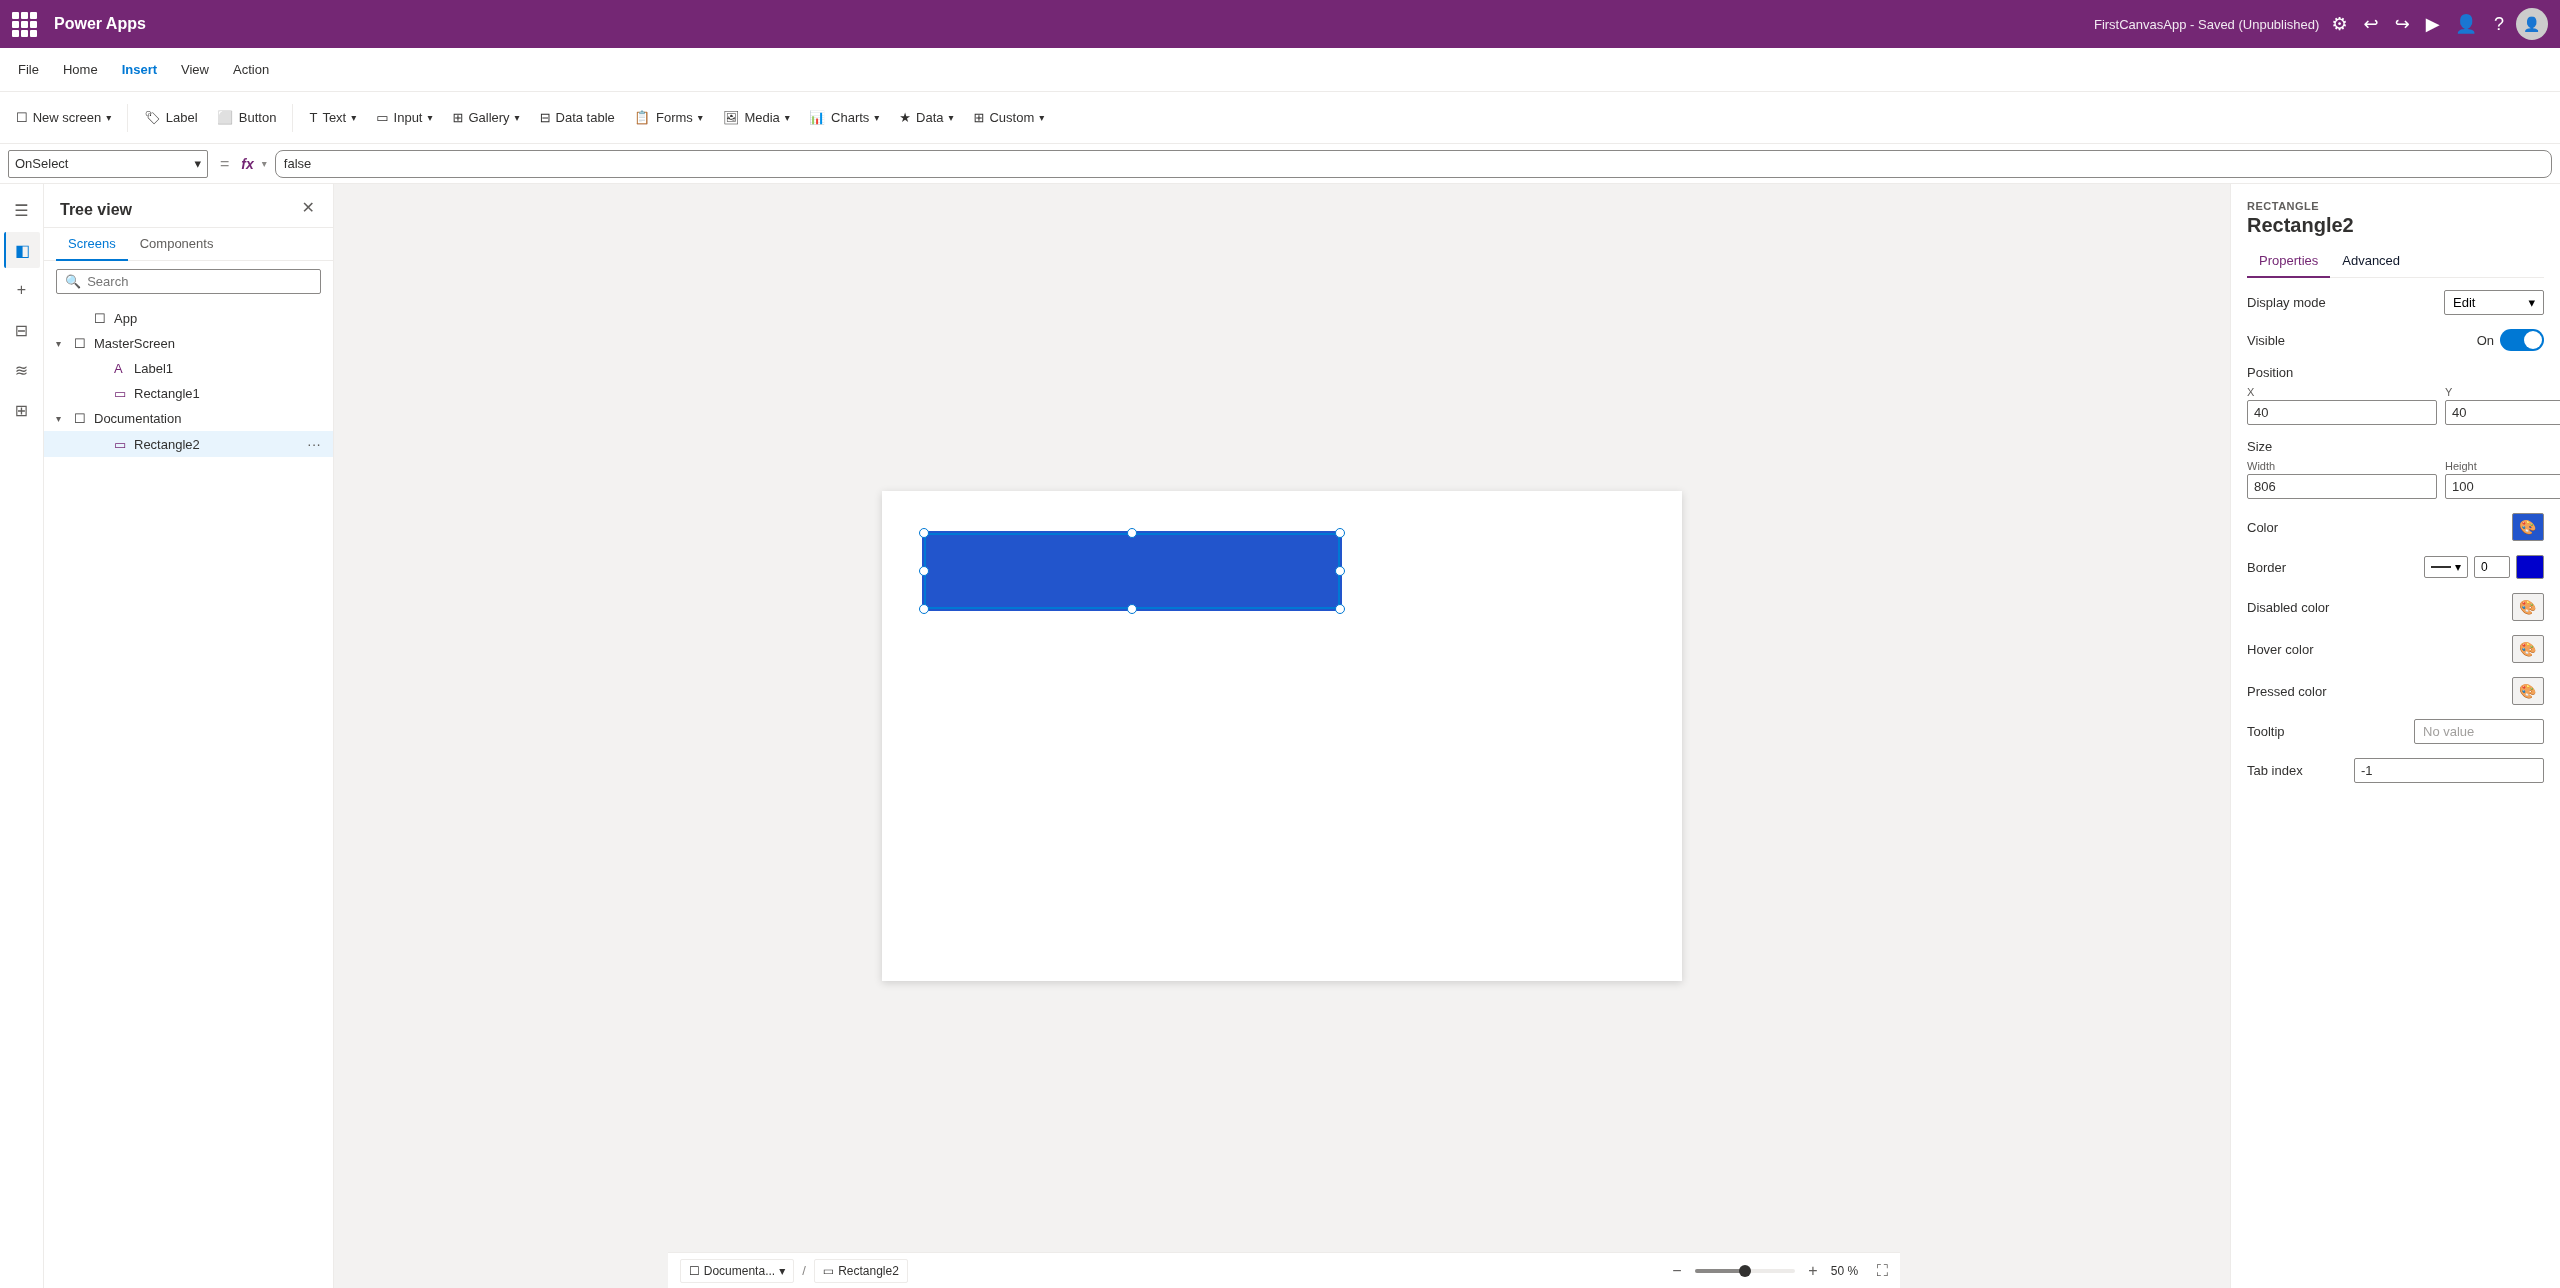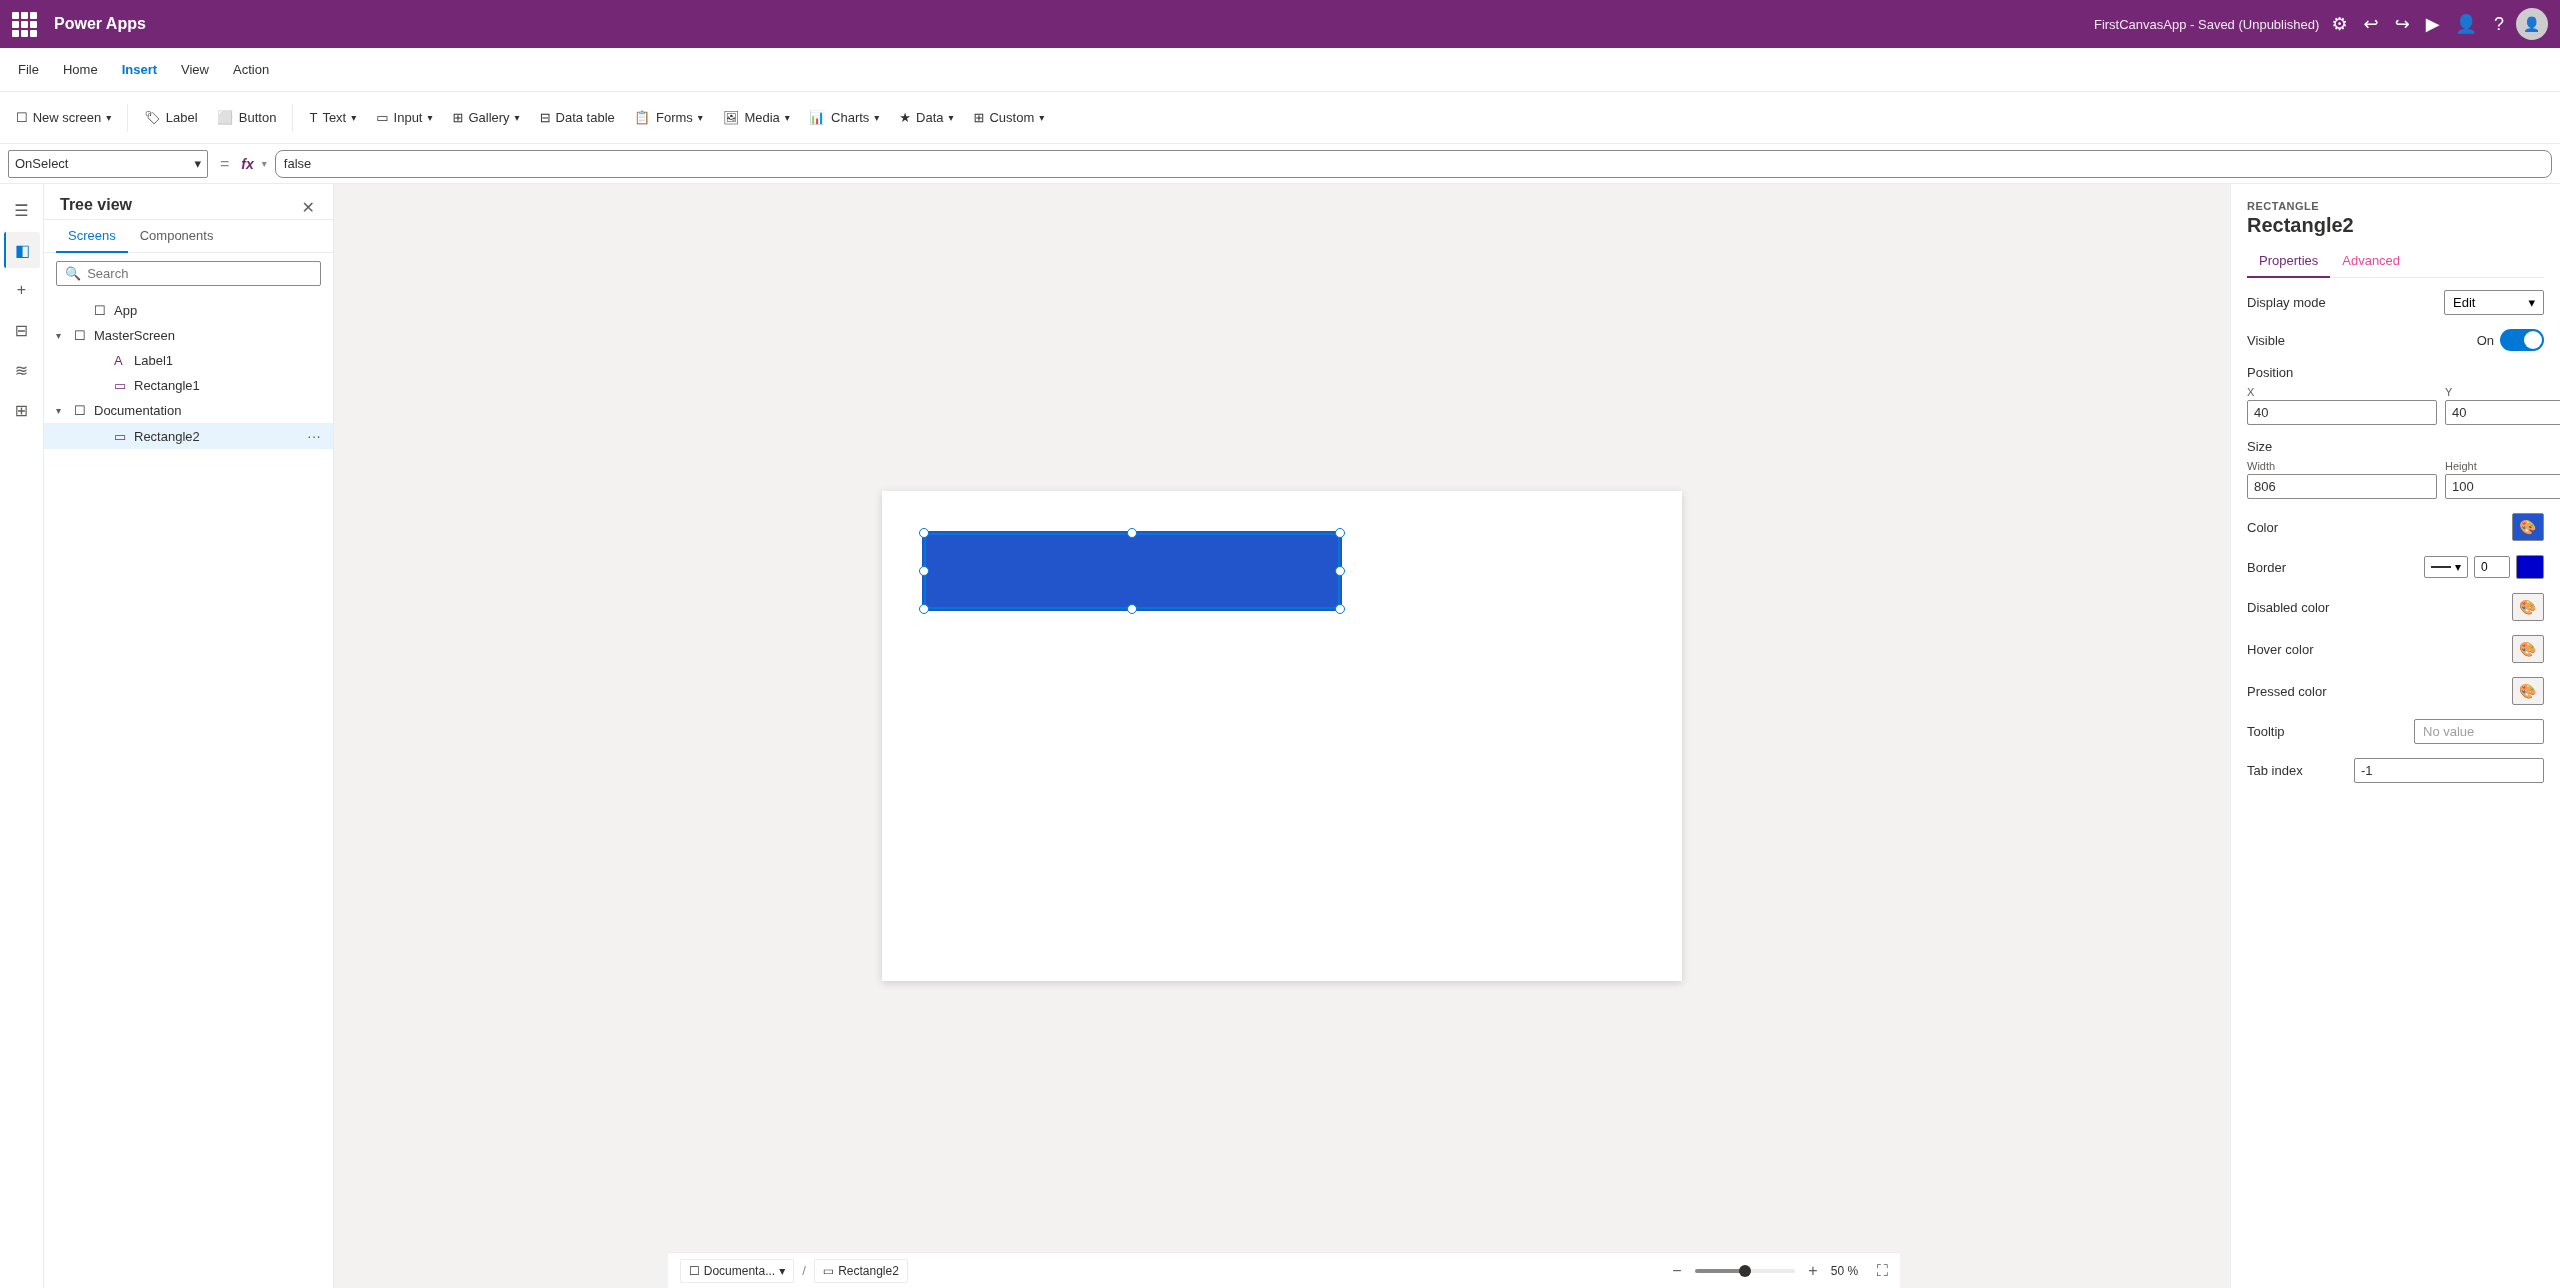--- a/index.html
+++ b/index.html
@@ -77,22 +77,22 @@
       cursor: pointer; border-radius: 2px; color: #605e5c; font-size: 16px;
     }
     .sidebar-icon-btn.active { background: #f3f2f1; color: #0078d4; border-left: 2px solid #0078d4; }
 
     
     .tree-panel {
       width: 290px; background: white; border-right: 1px solid #edebe9;
       display: flex; flex-direction: column;
     }
     .tree-header {
-      display: flex; align-items: flex-start; justify-content: space-between;
-      padding: 12px 16px 0; border-bottom: 1px solid #edebe9;
+      display: flex; align-items: flex-end; justify-content: space-between;
+      padding: 12px 16px 8px; border-bottom: 1px solid #edebe9;
     }
     .tree-title { font-size: 16px; font-weight: 600; color: #323130; }
     .tree-close { cursor: pointer; color: #605e5c; font-size: 16px; padding: 2px; }
     .tree-tabs { display: flex; padding: 0 12px; border-bottom: 1px solid #edebe9; gap: 0; }
     .tree-tab {
       padding: 8px 12px; cursor: pointer; font-size: 13px; color: #605e5c;
       border-bottom: 2px solid transparent; margin-bottom: -1px;
     }
     .tree-tab.active { color: #0078d4; border-bottom-color: #0078d4; font-weight: 500; }
     .tree-search {
@@ -151,21 +151,21 @@
 
     
     .props-panel {
       width: 330px; background: white; border-left: 1px solid #edebe9;
       display: flex; flex-direction: column; overflow-y: auto;
     }
     .props-header { padding: 16px 16px 8px; }
     .props-type { font-size: 11px; color: #605e5c; text-transform: uppercase; letter-spacing: 0.5px; font-weight: 600; }
     .props-name { font-size: 20px; font-weight: 600; color: #323130; margin-top: 2px; }
     .props-tabs { display: flex; border-bottom: 1px solid #edebe9; margin: 0 16px; }
-    .props-tab { padding: 8px 12px; cursor: pointer; font-size: 13px; color: #ec4899; border-bottom: 2px solid transparent; margin-bottom: -1px; }
+    .props-tab { padding: 8px 12px; cursor: pointer; font-size: 13px; color: #0f172a; border-bottom: 2px solid transparent; margin-bottom: -1px; }
     .props-tab.active { color: #742774; border-bottom-color: #742774; font-weight: 500; }
     .props-body { padding: 12px 16px; display: flex; flex-direction: column; gap: 14px; }
     .prop-row { display: flex; align-items: center; justify-content: space-between; }
     .prop-label { font-size: 13px; color: #323130; }
     .prop-value { display: flex; align-items: center; gap: 6px; }
     .prop-dropdown {
       display: flex; align-items: center; border: 1px solid #8a8886; border-radius: 2px;
       padding: 4px 8px; font-size: 13px; min-width: 100px; cursor: pointer; background: white;
       justify-content: space-between; gap: 0;
     }

